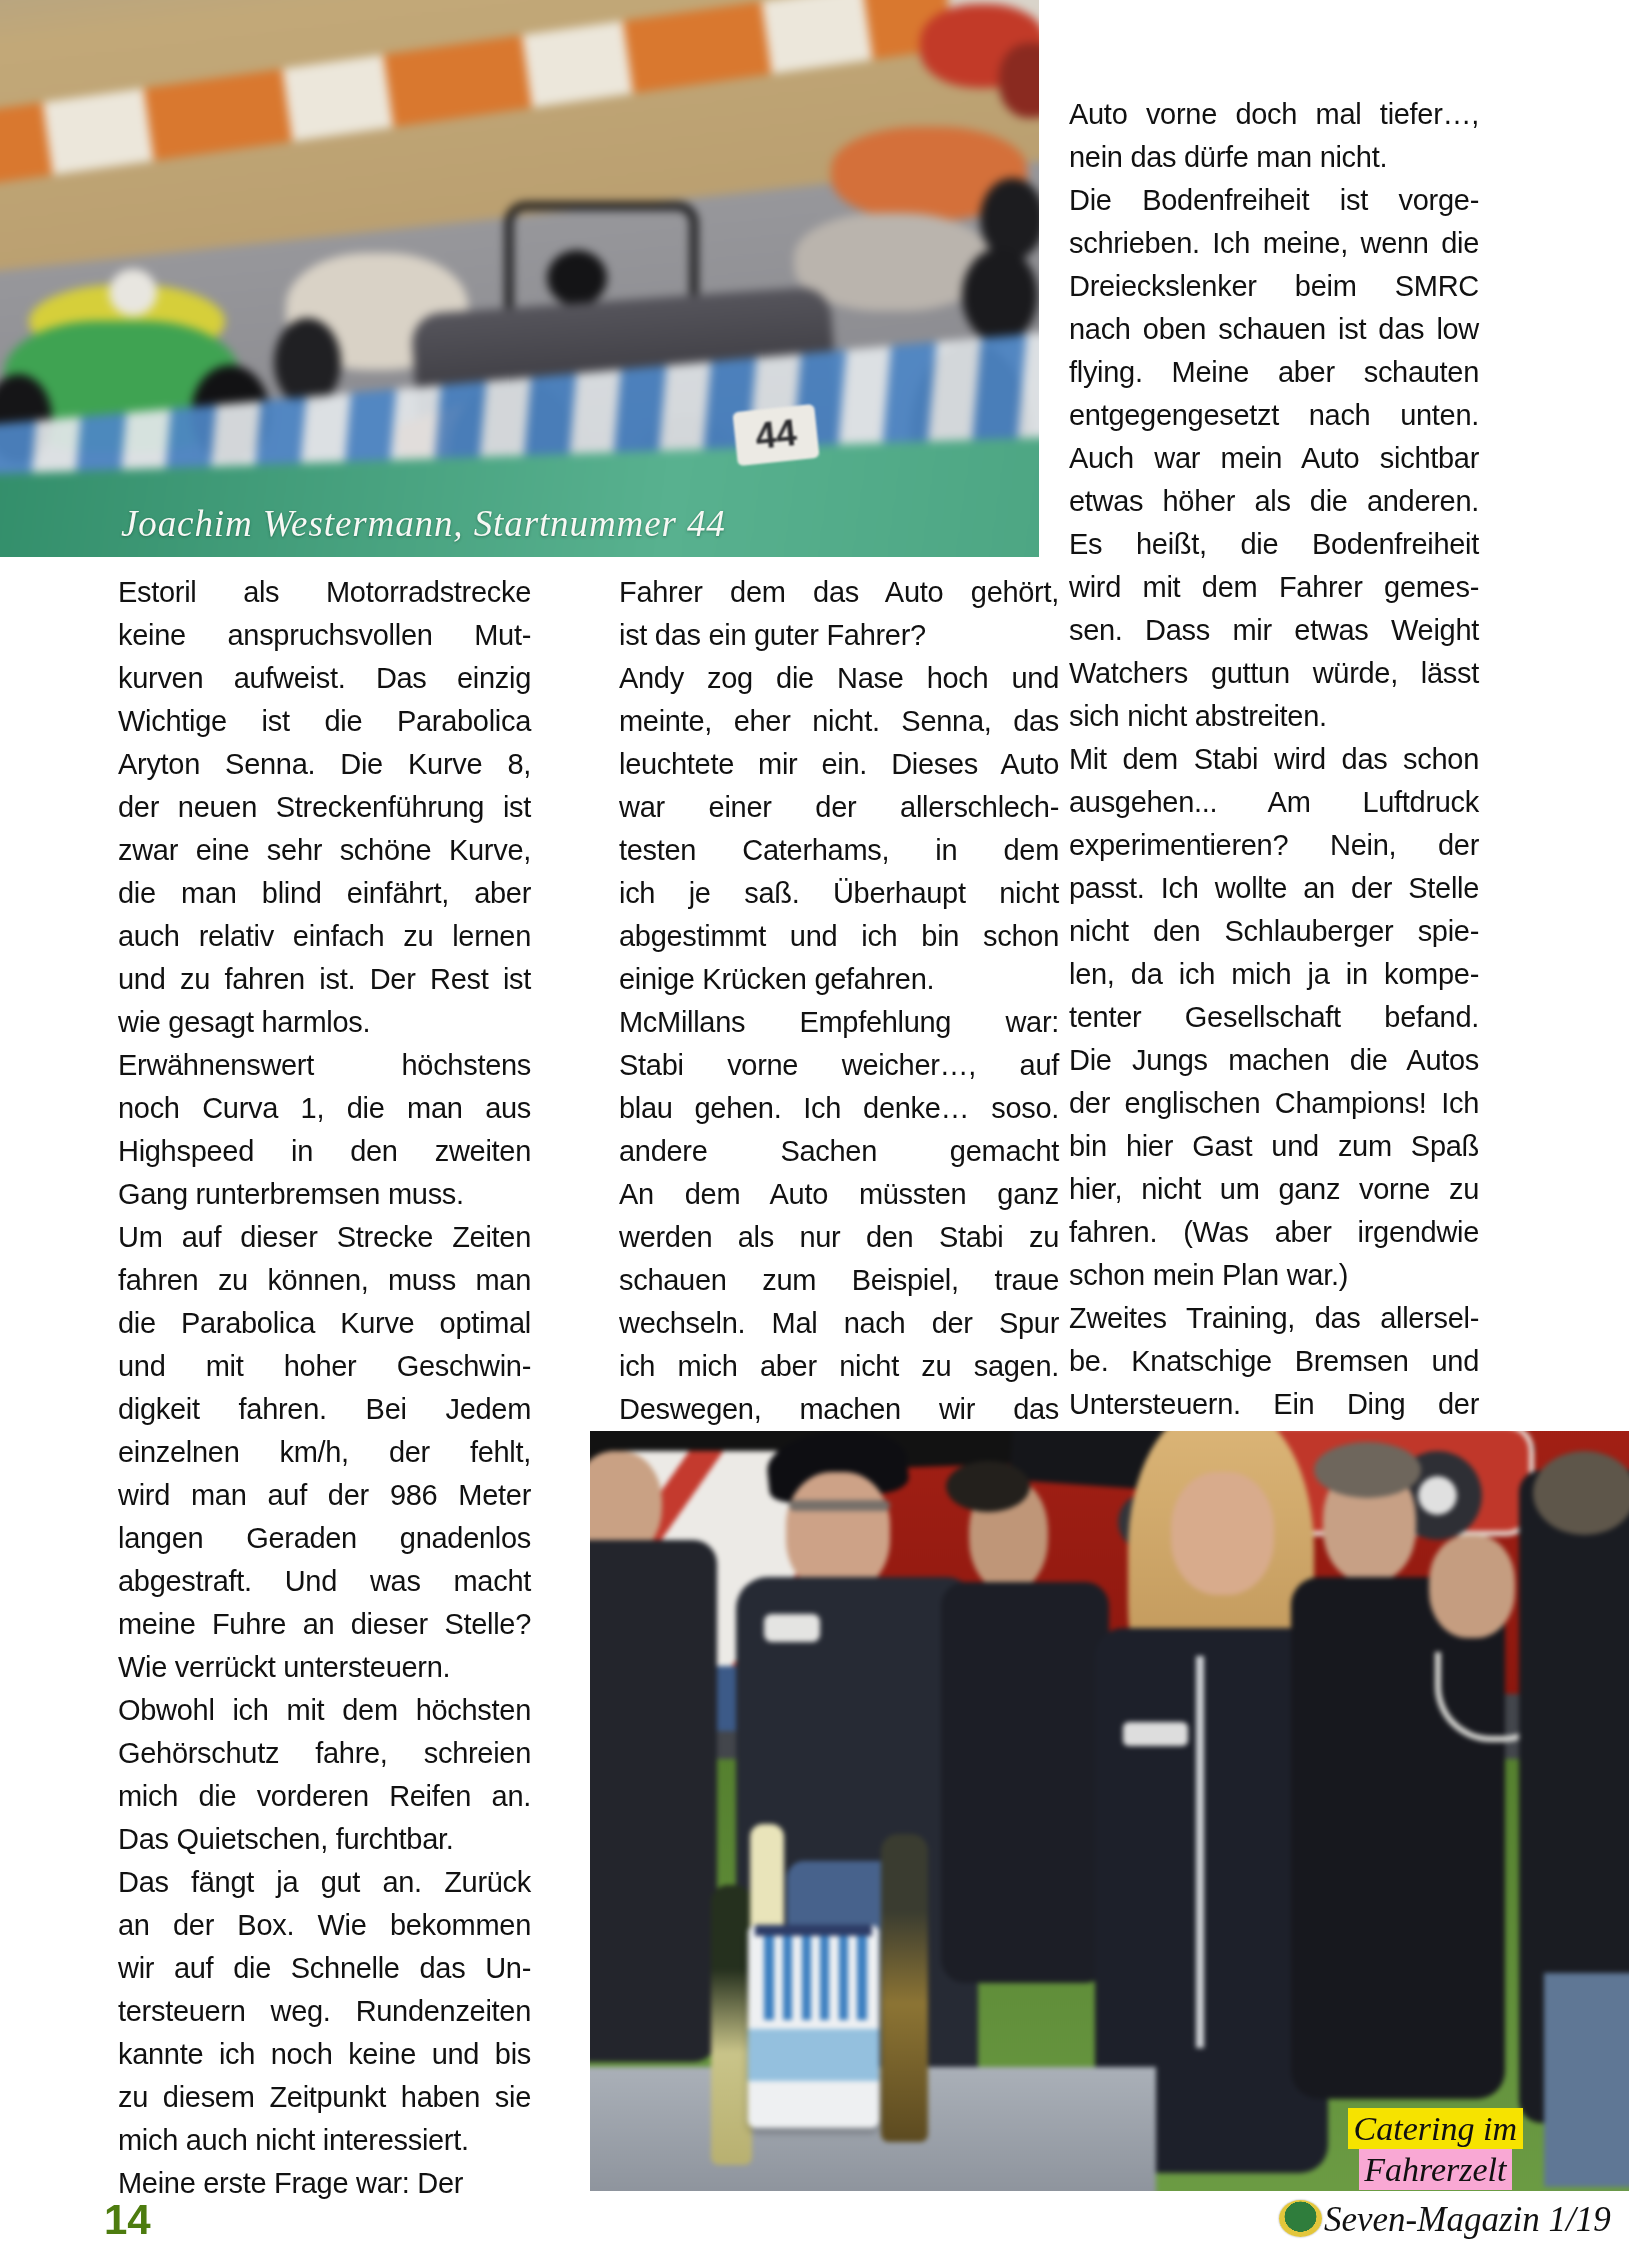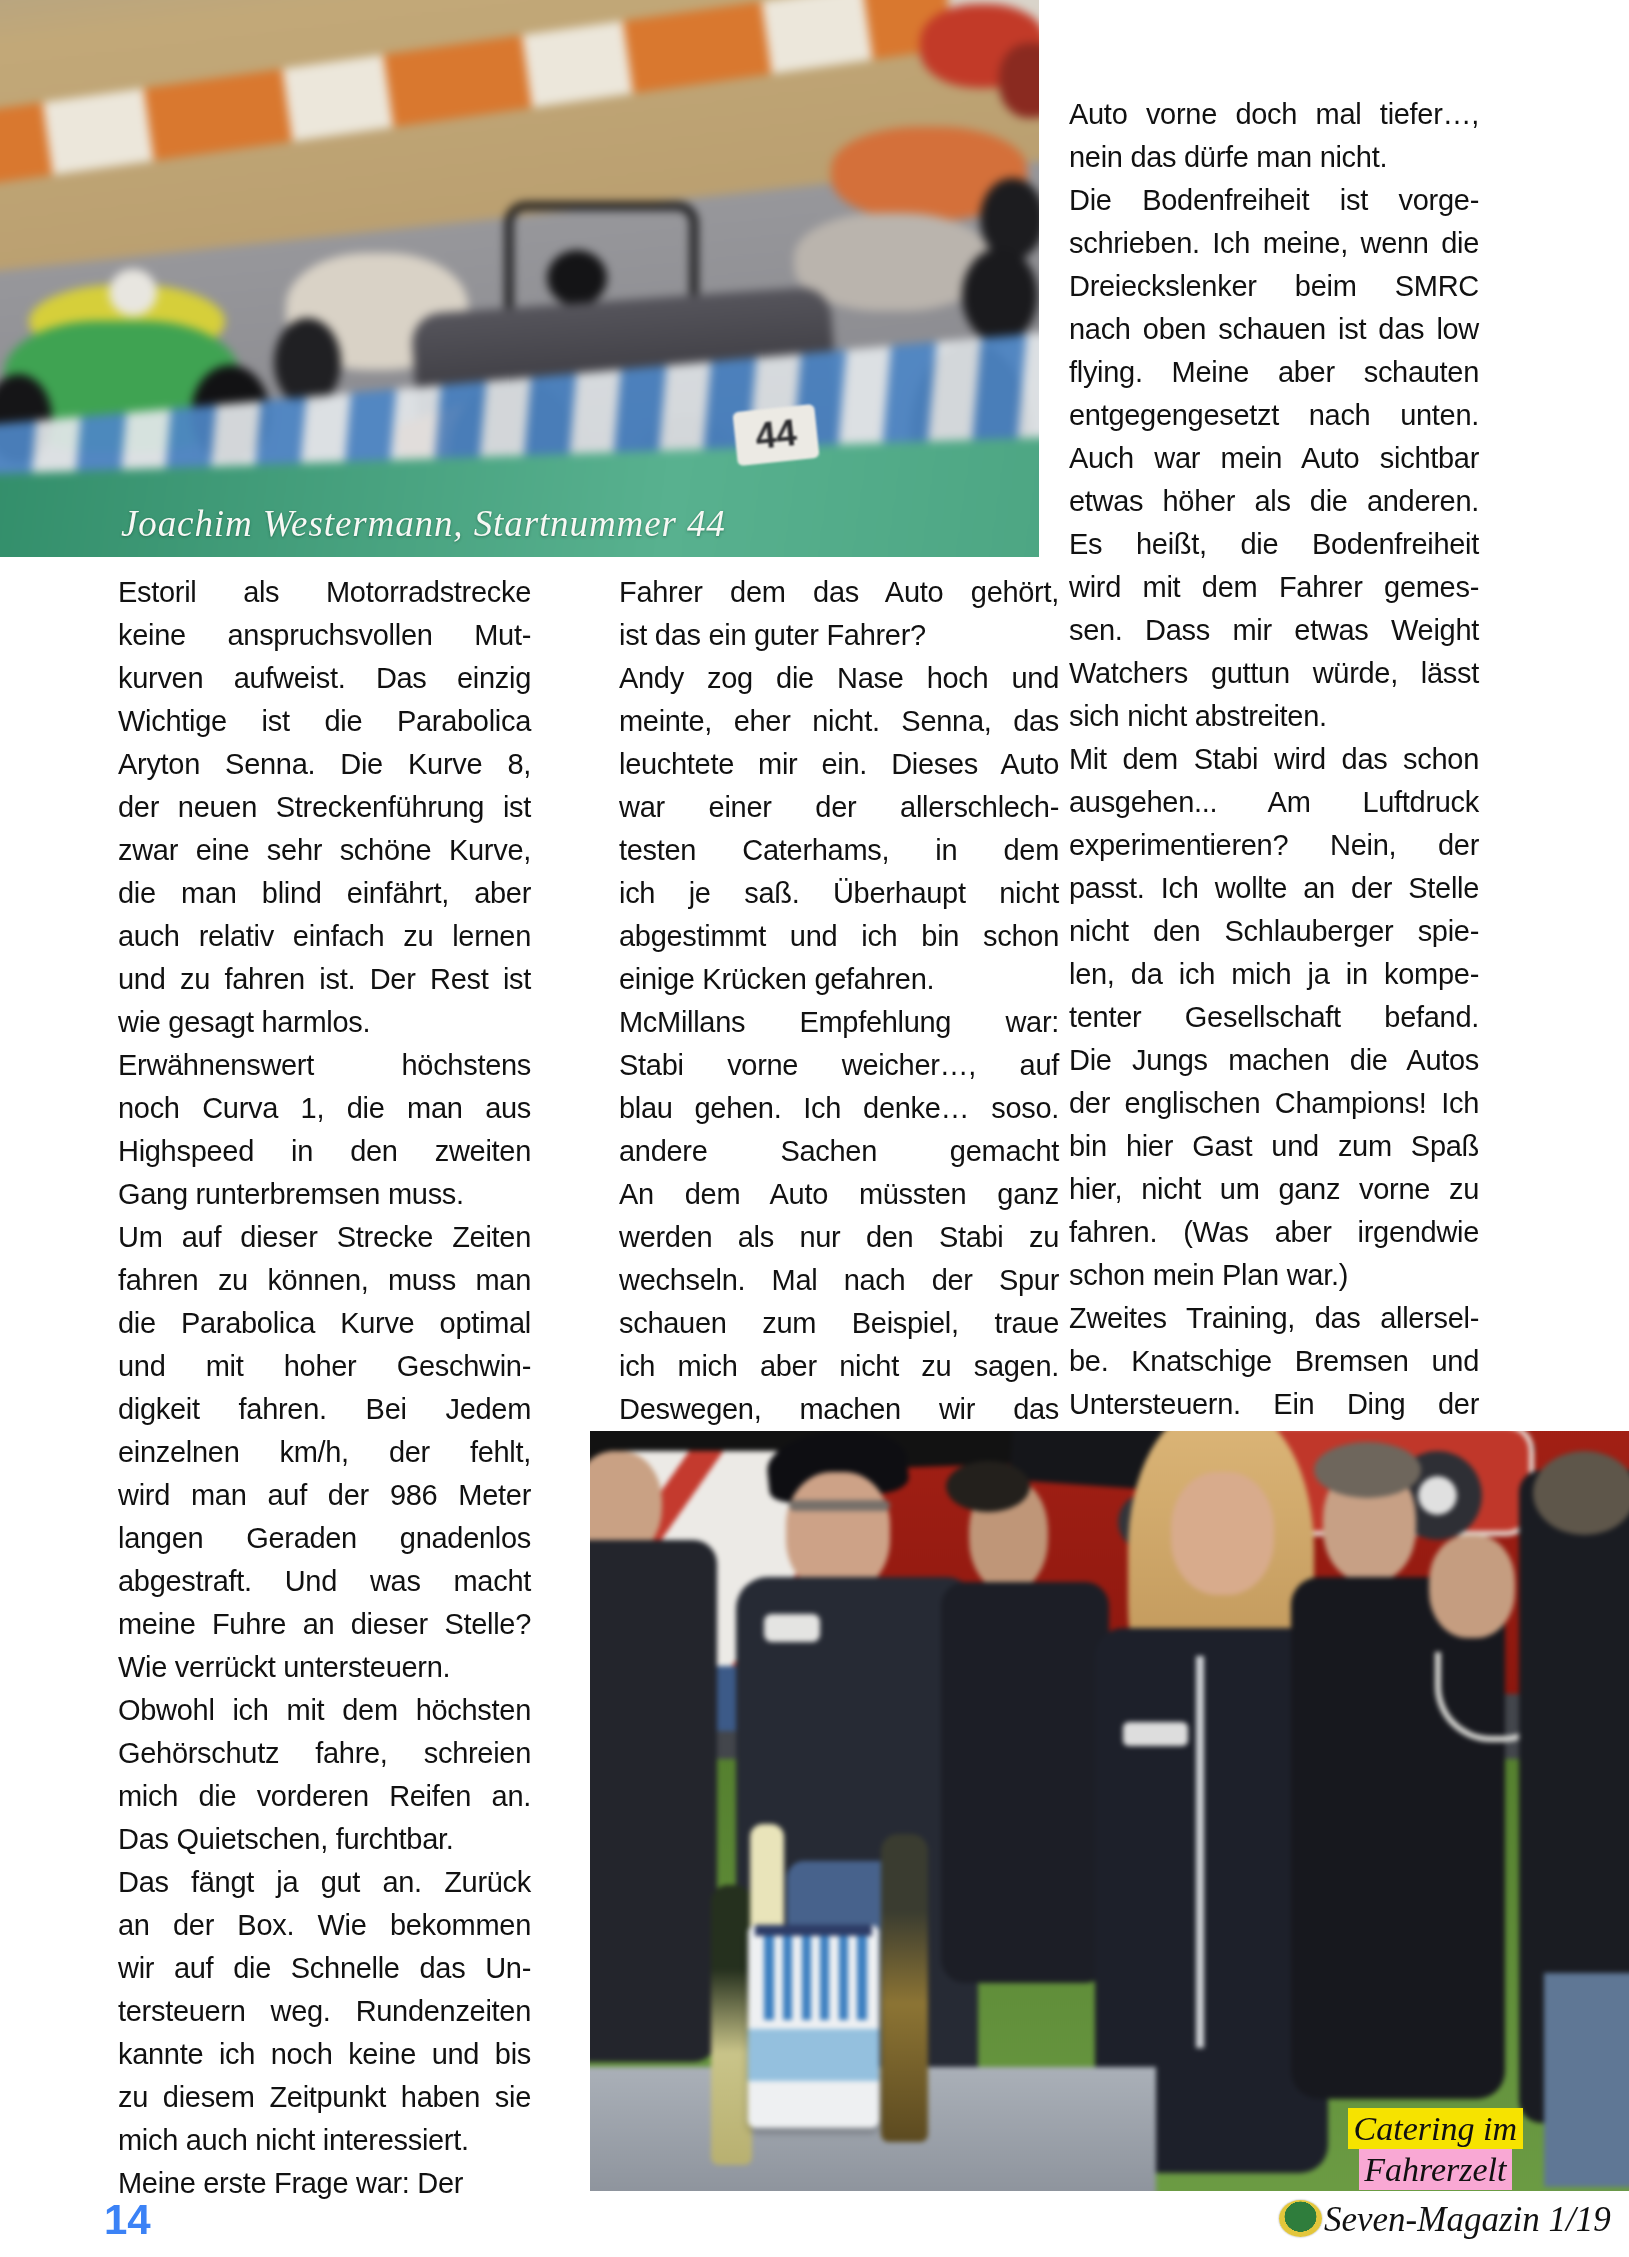--- a/index.html
+++ b/index.html
@@ -24,21 +24,21 @@
   .cap-top{position:absolute;left:121px;top:502px;font:italic 37px "Liberation Serif",serif;
            color:#f7f8f4;letter-spacing:0.9px;text-shadow:0 0.9px 2.8px rgba(0,60,40,.45);}
   
   .cap-bottom{position:absolute;left:743px;top:673px;width:186px;padding:3.7px 9.3px 7.5px 9.3px;
               font:italic 34px/41px "Liberation Serif",serif;color:#101010;}
   
   .plate{position:absolute;left:735px;top:408px;width:82px;height:54px;background:#eceae4;
          border-radius:5.6px;transform:rotate(-6deg);display:flex;align-items:center;justify-content:center;
          font-weight:bold;font-size:37px;color:#2b2b2e;filter:blur(0.9px);}
   
-  .page-number{position:absolute;left:104px;top:2196px;font-size:42px;font-weight:bold;color:#3b82f6;}
+  .page-number{position:absolute;left:104px;top:2196px;font-size:42px;font-weight:bold;color:#4d7c0f;}
   .footer-right{position:absolute;left:1279px;top:2200px;display:flex;align-items:flex-start;gap:2px;}
   .badge{width:43px;height:37px;border-radius:50%;
          background:radial-gradient(ellipse at 50% 45%, #2f7d3c 0 52%, #e3c63c 53% 72%, #7a9a3d 73% 100%);
          box-shadow:0 0 1.9px rgba(0,0,0,.4);filter:blur(0.6px);}
   .footer-text{font:italic 35px "Liberation Serif",serif;color:#111;}
 </style>
 </head>
 <body>
 
 <div class="page">
@@ -137,22 +137,22 @@
       <div class="ln">testen Caterhams, in dem</div>
       <div class="ln">ich je saß. Überhaupt nicht</div>
       <div class="ln">abgestimmt und ich bin schon</div>
       <div class="ln end">einige Krücken gefahren.</div>
       <div class="ln">McMillans Empfehlung war:</div>
       <div class="ln">Stabi vorne weicher…, auf</div>
       <div class="ln">blau gehen. Ich denke… soso.</div>
       <div class="ln">andere Sachen gemacht</div>
       <div class="ln">An dem Auto müssten ganz</div>
       <div class="ln">werden als nur den Stabi zu</div>
+      <div class="ln">schauen zum Beispiel, traue</div>
       <div class="ln">wechseln. Mal nach der Spur</div>
-      <div class="ln">schauen zum Beispiel, traue</div>
       <div class="ln">ich mich aber nicht zu sagen.</div>
       <div class="ln">Deswegen, machen wir das</div>
     </div>
   <div class="col" id="col3">
       <div class="ln">Auto vorne doch mal tiefer…,</div>
       <div class="ln end">nein das dürfe man nicht.</div>
       <div class="ln">Die Bodenfreiheit ist vorge-</div>
       <div class="ln">schrieben. Ich meine, wenn die</div>
       <div class="ln">Dreieckslenker beim SMRC</div>
       <div class="ln">nach oben schauen ist das low</div>

